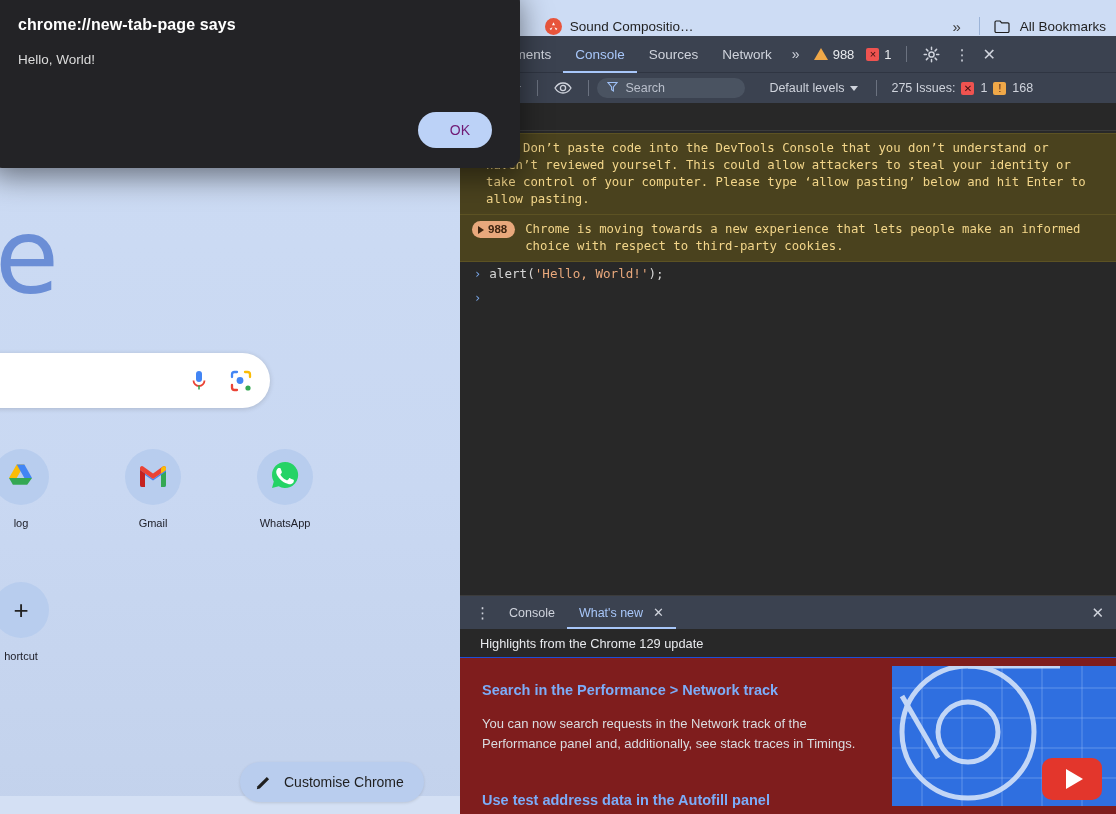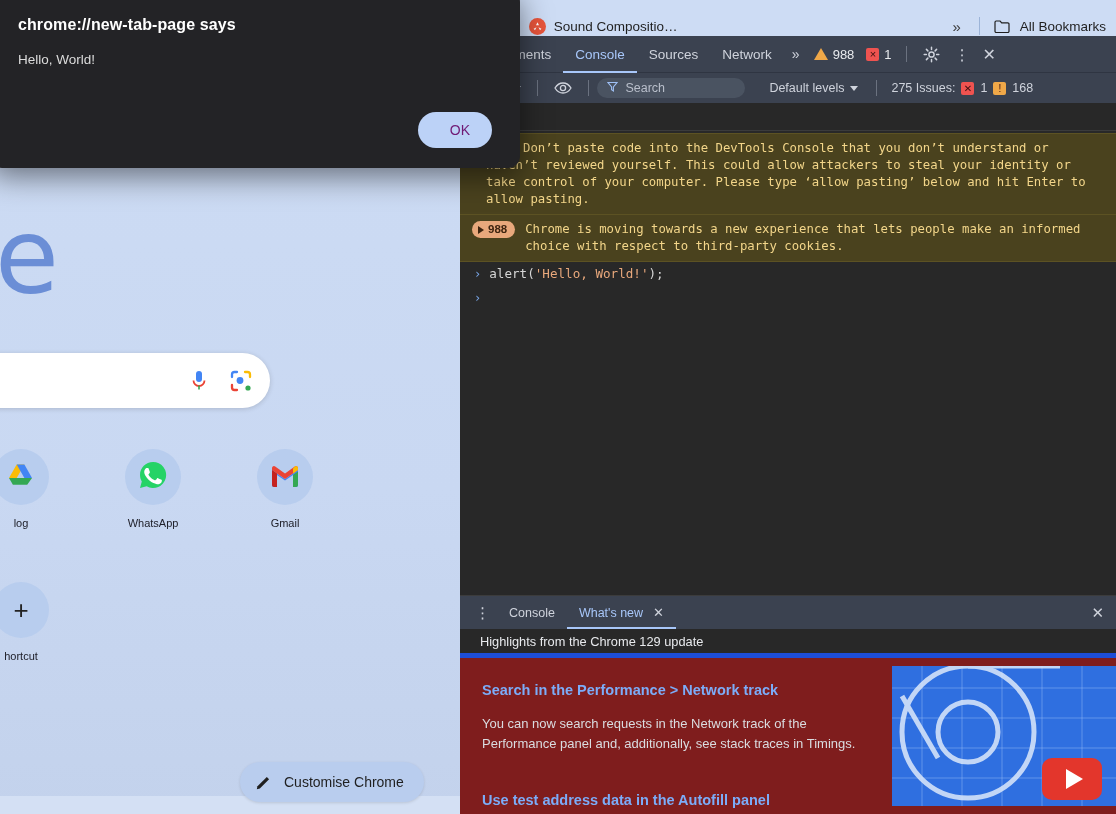--- a/index.html
+++ b/index.html
@@ -54,21 +54,21 @@
     height: 40px; padding: 0 20px 0 16px; border-radius: 20px;
     background: #b9cdee; display: flex; align-items: center; gap: 12px;
     color: #1f1f1f; font-size: 14px; box-shadow: 0 1px 3px rgba(0,0,0,.12);
     cursor: pointer;
   }
   .pencil-icon { width: 16px; height: 16px; display:block; }
 
   
   .bookmarks-bar {
     position: absolute; left: 460px; top: 0; width: 656px; height: 52px;
-    background: #cddcf4; display: flex; align-items: center; gap: 0;
+    background: #cddcf4; display: flex; align-items: center; gap: 16px;
     font-size: 13.5px; color: #1f1f1f; padding-left: 8px;
   }
   .bm-item { display: flex; align-items: center; gap: 8px; padding: 4px 8px; border-radius: 6px; white-space: nowrap; cursor: pointer; }
   .bm-favicon { width: 17px; height: 17px; border-radius: 50%; flex: none; }
   .bm-overflow { margin-left: auto; display:flex; align-items:center; gap: 0; }
   .chev2 { font-size: 15px; color: #3c3c3c; padding: 4px 10px; cursor: pointer; }
   .bm-sep { width: 1px; height: 18px; background: #9cb4d8; margin: 0 8px; }
   .folder-icon { width: 17px; height: 15px; display:block; }
   .all-bm { display:flex; align-items:center; gap: 9px; padding: 4px 10px 4px 6px; border-radius: 6px; cursor: pointer; }
 
@@ -153,21 +153,21 @@
   }
   .drawer-tab {
     font-size: 12.5px; color: #cfd3dc; padding: 0 12px; height: 33px;
     display: flex; align-items: center; gap: 10px; cursor: pointer; white-space: nowrap;
   }
   .drawer-tab.active { color: #a8c7fa; box-shadow: inset 0 -2px 0 #a8c7fa; }
   .tab-x { font-size: 13px; color: #cfd3dc; }
   .drawer-close { margin-left: auto; padding: 0 12px; color: #cfd3dc; font-size: 15px; cursor: pointer; }
   .whatsnew-head {
     height: 29px; display: flex; align-items: center; padding-left: 20px;
-    font-size: 12.8px; color: #e8eaed; background: #282828; border-bottom: 5px solid #1d4ed8; flex: none;
+    font-size: 12.8px; color: #e8eaed; background: #282828; border-bottom: 1px solid #1d4ed8; flex: none;
   }
   .whatsnew-body { flex: 1; background: #7f1d1d; padding: 22px 0 0 22px; display: flex; gap: 18px; overflow: hidden; position: relative; }
   .wn-text { width: 400px; }
   .wn-h { color: #7cacf8; font-size: 14.5px; font-weight: bold; line-height: 20px; }
   .wn-p { color: #dadce0; font-size: 13px; line-height: 20px; margin-top: 14px; }
   .wn-h2 { color: #7cacf8; font-size: 14.5px; font-weight: bold; margin-top: 36px; line-height: 20px; }
   .wn-thumb {
     position: absolute; left: 432px; top: 8px; width: 240px; height: 140px;
     background: #2f6fe0; overflow: hidden;
   }
@@ -229,41 +229,41 @@
               <path d="M16.4 1.5H8.7L16.4 15H24z" fill="#4285f4"></path>
               <path d="M1 15l3.9 6.8h14.3L24 15z" fill="#34a853"></path>
             </svg>
           </span>
         </div>
         <div class="sc-label">log</div>
       </div>
       <div class="shortcut">
         <div class="sc-circle">
           <span>
-            <svg width="30" height="30" viewBox="0 0 30 30">
-              <path d="M15 2C7.8 2 2 7.8 2 15c0 2.4.7 4.6 1.8 6.5L2 28l6.7-1.7A13 13 0 1 0 15 2z" fill="#25d366"></path>
-              <path d="M10.6 8.6c-.3-.7-.6-.7-.9-.7h-.8c-.3 0-.8.1-1.2.6s-1.5 1.5-1.5 3.6 1.6 4.2 1.8 4.5c.2.3 3 4.8 7.4 6.5 3.7 1.5 4.4 1.2 5.2 1.1.8-.1 2.5-1 2.9-2s.4-1.9.3-2.1c-.1-.2-.4-.3-.9-.5s-2.5-1.2-2.9-1.4c-.4-.1-.7-.2-1 .2s-1.1 1.4-1.4 1.7c-.2.3-.5.3-.9.1s-1.9-.7-3.6-2.2c-1.3-1.2-2.2-2.6-2.5-3s0-.7.2-.9l.6-.8c.2-.3.3-.5.4-.8s.1-.6 0-.8z" fill="#fff"></path>
-            </svg>
-          </span>
-        </div>
-        <div class="sc-label">WhatsApp</div>
-      </div>
-      <div class="shortcut">
-        <div class="sc-circle">
-          <span>
             <svg width="30" height="23" viewBox="0 0 30 23">
               <path d="M2 21V6l13 9L28 6v15a2 2 0 0 1-2 2h-3V11l-8 5.5L7 11v12H4a2 2 0 0 1-2-2z" fill="#4285f4"></path>
               <path d="M2 6V4a2 2 0 0 1 3.2-1.6L15 9.6 24.8 2.4A2 2 0 0 1 28 4v2L15 15z" fill="#ea4335"></path>
               <path d="M23 23V11l5-3.6V21a2 2 0 0 1-2 2z" fill="#34a853"></path>
               <path d="M2 6l5 3.6V23H4a2 2 0 0 1-2-2z" fill="#c5221f"></path>
               <path d="M28 4v2l-5 3.4V4.6L24.8 2.4A2 2 0 0 1 28 4z" fill="#fbbc05"></path>
             </svg>
           </span>
         </div>
         <div class="sc-label">Gmail</div>
+      </div>
+      <div class="shortcut">
+        <div class="sc-circle">
+          <span>
+            <svg width="30" height="30" viewBox="0 0 30 30">
+              <path d="M15 2C7.8 2 2 7.8 2 15c0 2.4.7 4.6 1.8 6.5L2 28l6.7-1.7A13 13 0 1 0 15 2z" fill="#25d366"></path>
+              <path d="M10.6 8.6c-.3-.7-.6-.7-.9-.7h-.8c-.3 0-.8.1-1.2.6s-1.5 1.5-1.5 3.6 1.6 4.2 1.8 4.5c.2.3 3 4.8 7.4 6.5 3.7 1.5 4.4 1.2 5.2 1.1.8-.1 2.5-1 2.9-2s.4-1.9.3-2.1c-.1-.2-.4-.3-.9-.5s-2.5-1.2-2.9-1.4c-.4-.1-.7-.2-1 .2s-1.1 1.4-1.4 1.7c-.2.3-.5.3-.9.1s-1.9-.7-3.6-2.2c-1.3-1.2-2.2-2.6-2.5-3s0-.7.2-.9l.6-.8c.2-.3.3-.5.4-.8s.1-.6 0-.8z" fill="#fff"></path>
+            </svg>
+          </span>
+        </div>
+        <div class="sc-label">WhatsApp</div>
       </div>
     </div>
 
     <div class="add-shortcut">
       <div class="sc-circle">
         <span class="plus-glyph">+</span>
       </div>
       <div class="sc-label">hortcut</div>
     </div>
 

